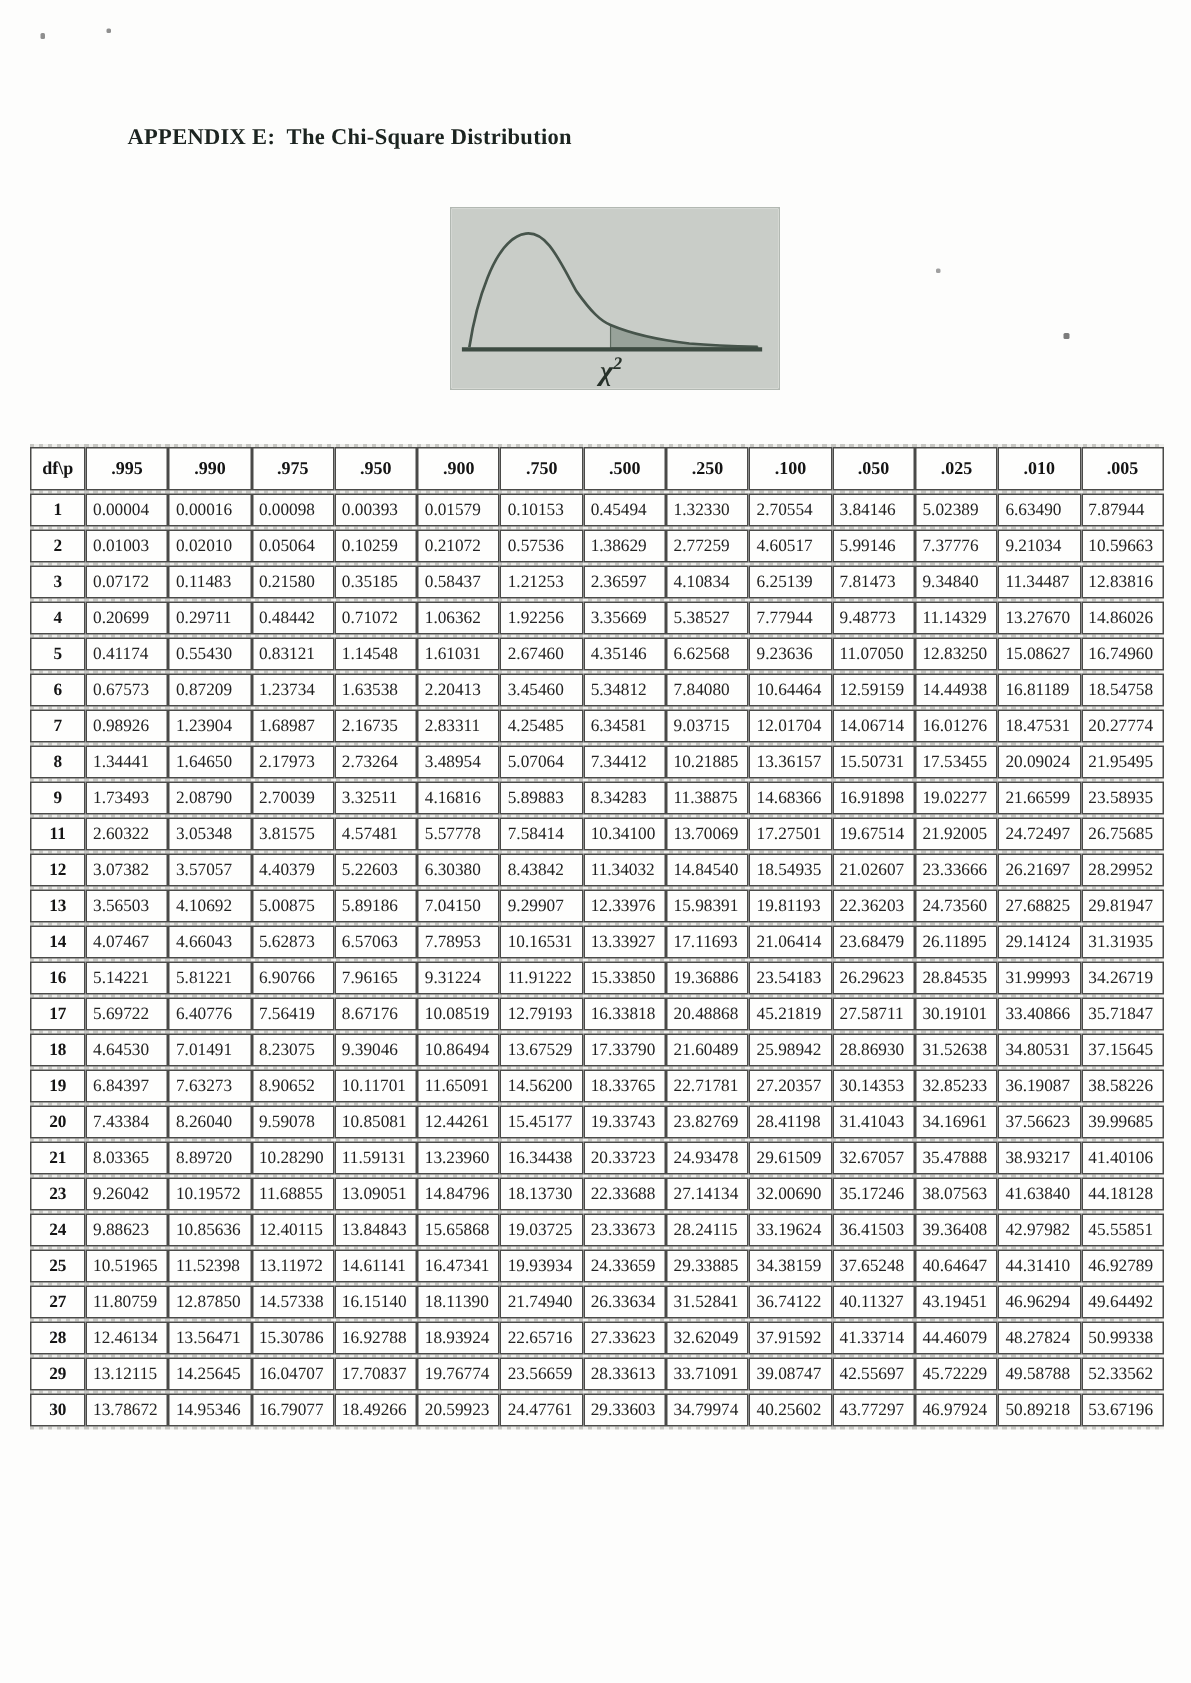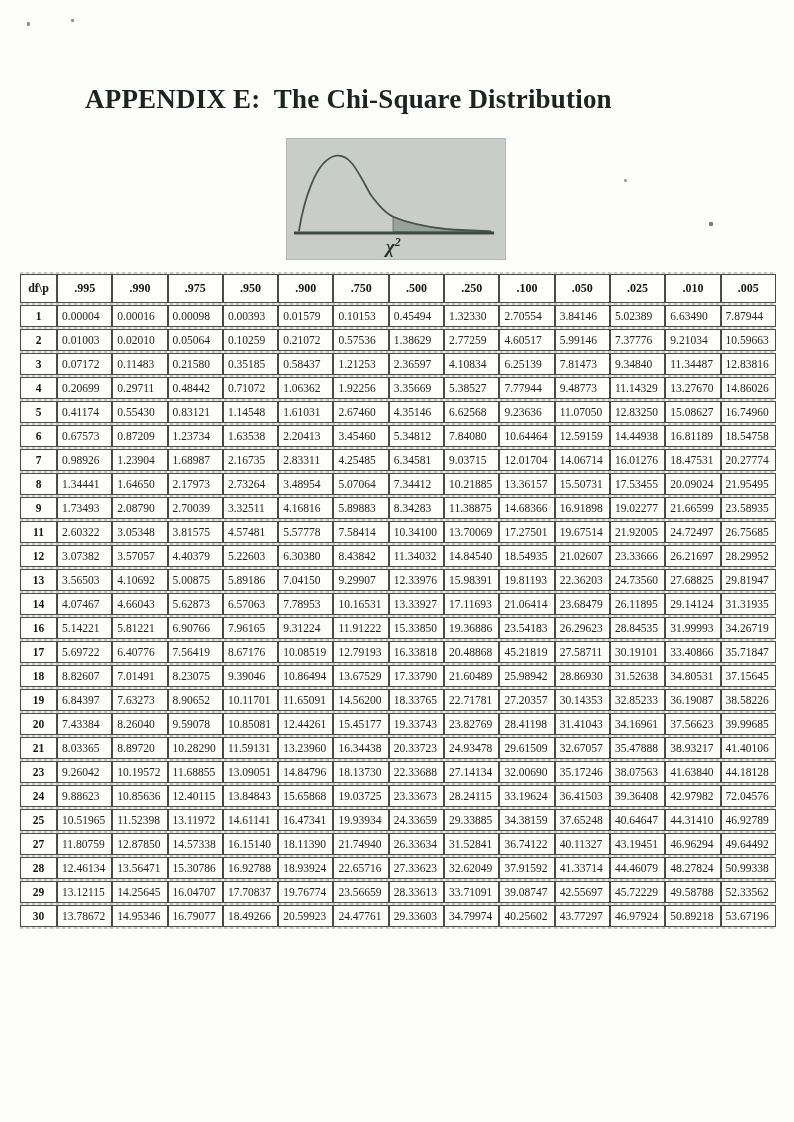--- a/index.html
+++ b/index.html
@@ -8,55 +8,56 @@
     position: relative;
     background: #fdfdfc;
     font-family: "Liberation Serif", serif;
     color: #1f1f1f;
     overflow: hidden;
   }
   .page-title {
     position: absolute;
     left: 85px;
     top: 84px;
-    font-size: 27px;
+    font-size: 15px;
     font-weight: bold;
     letter-spacing: 0.2px;
     color: #1c2420;
     white-space: pre;
   }
   .speck { position: absolute; background: #8f8f8f; border-radius: 1px; }
   .speck.s1 { left: 27px; top: 22px; width: 3px; height: 4px; }
   .speck.s2 { left: 71px; top: 19px; width: 3px; height: 3px; }
   .speck.s3 { left: 624px; top: 179px; width: 3px; height: 3px; background: #a0a0a0; }
   .speck.s4 { left: 709px; top: 222px; width: 4px; height: 4px; background: #7c7c7c; }
 
   .figure-box {
     position: absolute;
-    left: 286px;
+    left: 300px;
     top: 138px;
     width: 220px;
     height: 122px;
     border: 1px solid #b2b8b2;
   }
   .figure-box svg { display: block; width: 100%; height: 100%; }
 
   .table-wrap {
     position: absolute;
     left: 20px;
     top: 272px;
     width: 756px;
   }
   table.chi {
     width: 100%;
     table-layout: fixed;
     border-collapse: separate;
     border-spacing: 0 2px;
     background:
       repeating-linear-gradient(90deg, #c7c7c3 0 3px, #efefec 3px 6px);
+    margin-top: 24px;
   }
   table.chi col.df-col { width: 37px; }
   table.chi th, table.chi td {
     border: 1px solid #4a4a48;
     background: #fefefd;
     overflow: hidden;
     white-space: nowrap;
   }
   table.chi thead th {
     font-size: 12px;
@@ -363,21 +364,21 @@
           <td>16.33818</td>
           <td>20.48868</td>
           <td>45.21819</td>
           <td>27.58711</td>
           <td>30.19101</td>
           <td>33.40866</td>
           <td>35.71847</td>
         </tr>
         <tr>
           <th class="df">18</th>
-          <td>8.82607</td>
+          <td>4.64530</td>
           <td>7.01491</td>
           <td>8.23075</td>
           <td>9.39046</td>
           <td>10.86494</td>
           <td>13.67529</td>
           <td>17.33790</td>
           <td>21.60489</td>
           <td>25.98942</td>
           <td>28.86930</td>
           <td>31.52638</td>
@@ -455,21 +456,21 @@
           <td>12.40115</td>
           <td>13.84843</td>
           <td>15.65868</td>
           <td>19.03725</td>
           <td>23.33673</td>
           <td>28.24115</td>
           <td>33.19624</td>
           <td>36.41503</td>
           <td>39.36408</td>
           <td>42.97982</td>
-          <td>72.04576</td>
+          <td>45.55851</td>
         </tr>
         <tr>
           <th class="df">25</th>
           <td>10.51965</td>
           <td>11.52398</td>
           <td>13.11972</td>
           <td>14.61141</td>
           <td>16.47341</td>
           <td>19.93934</td>
           <td>24.33659</td>

